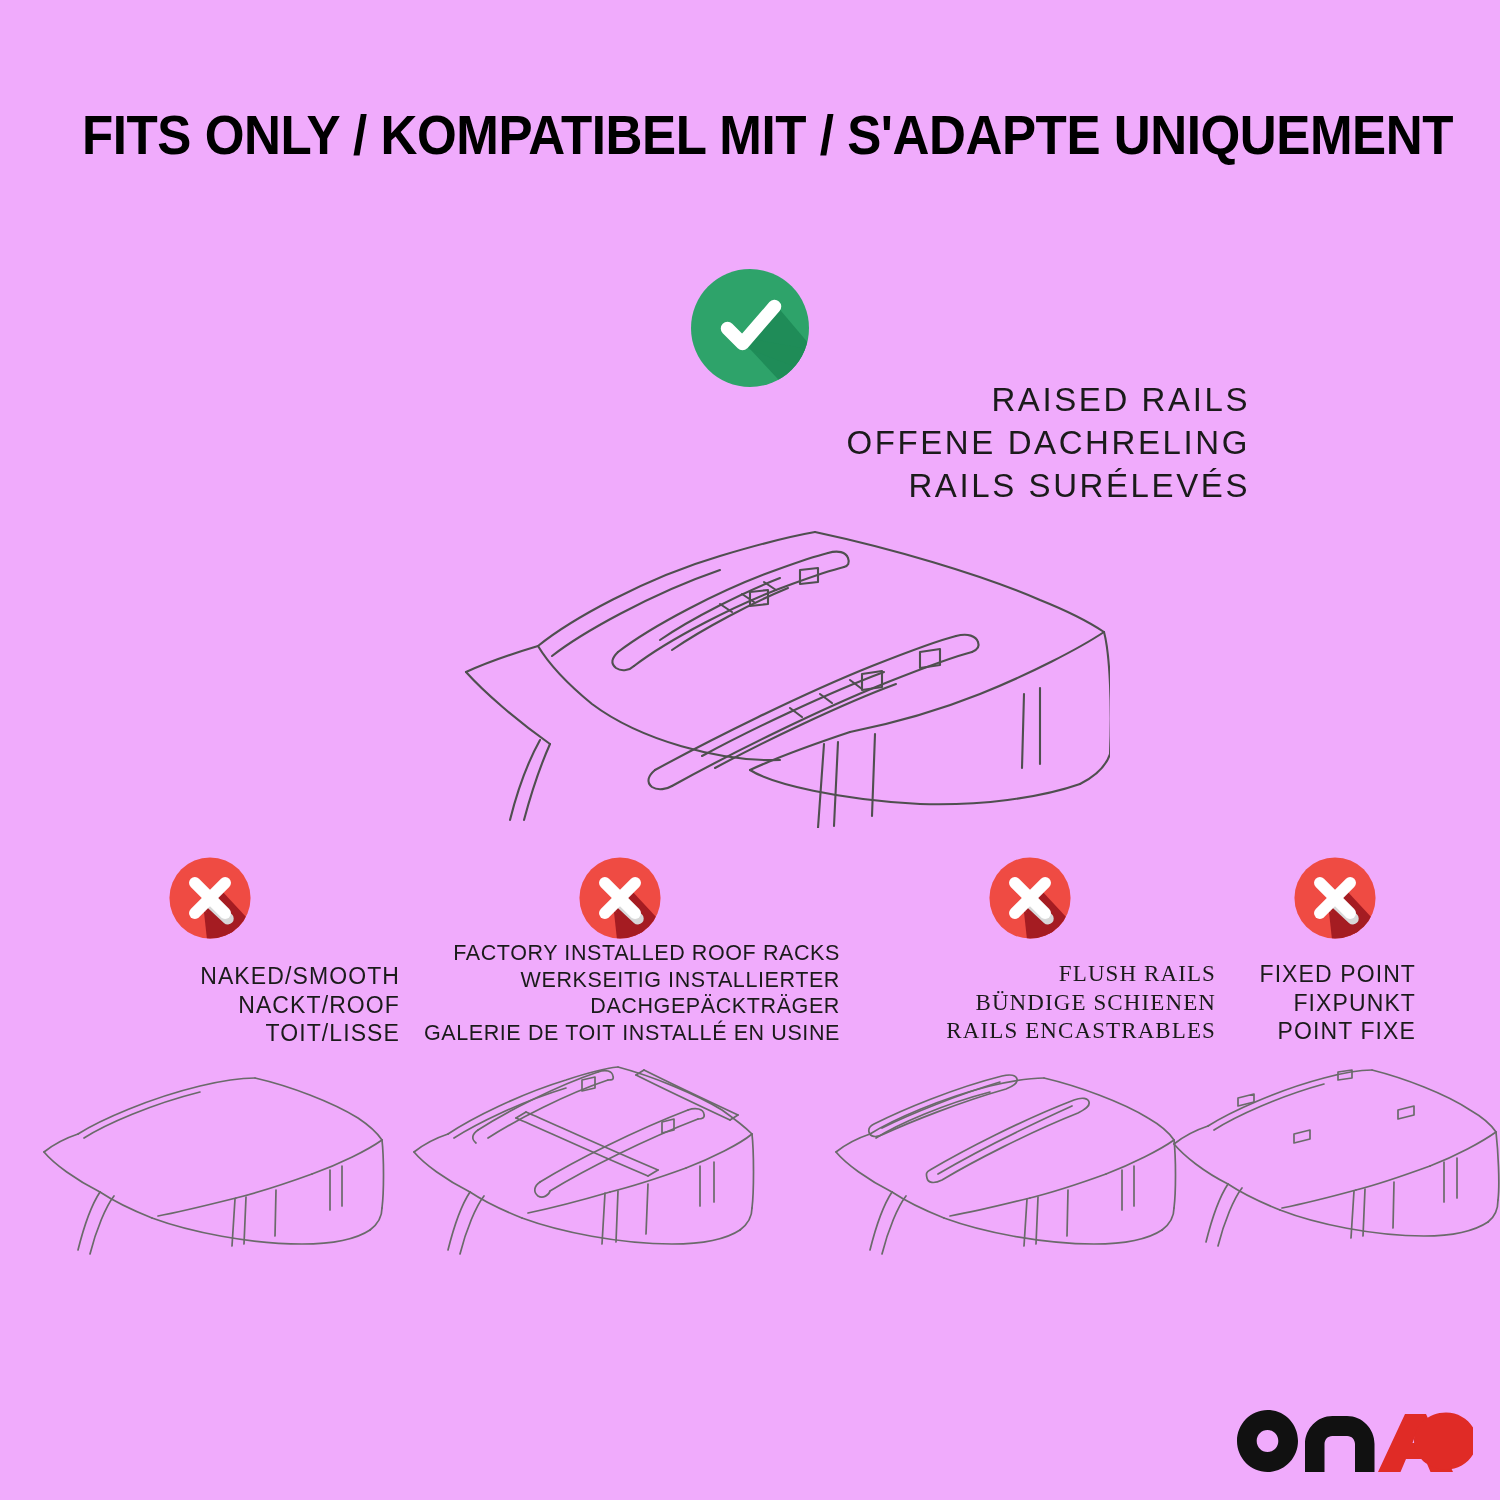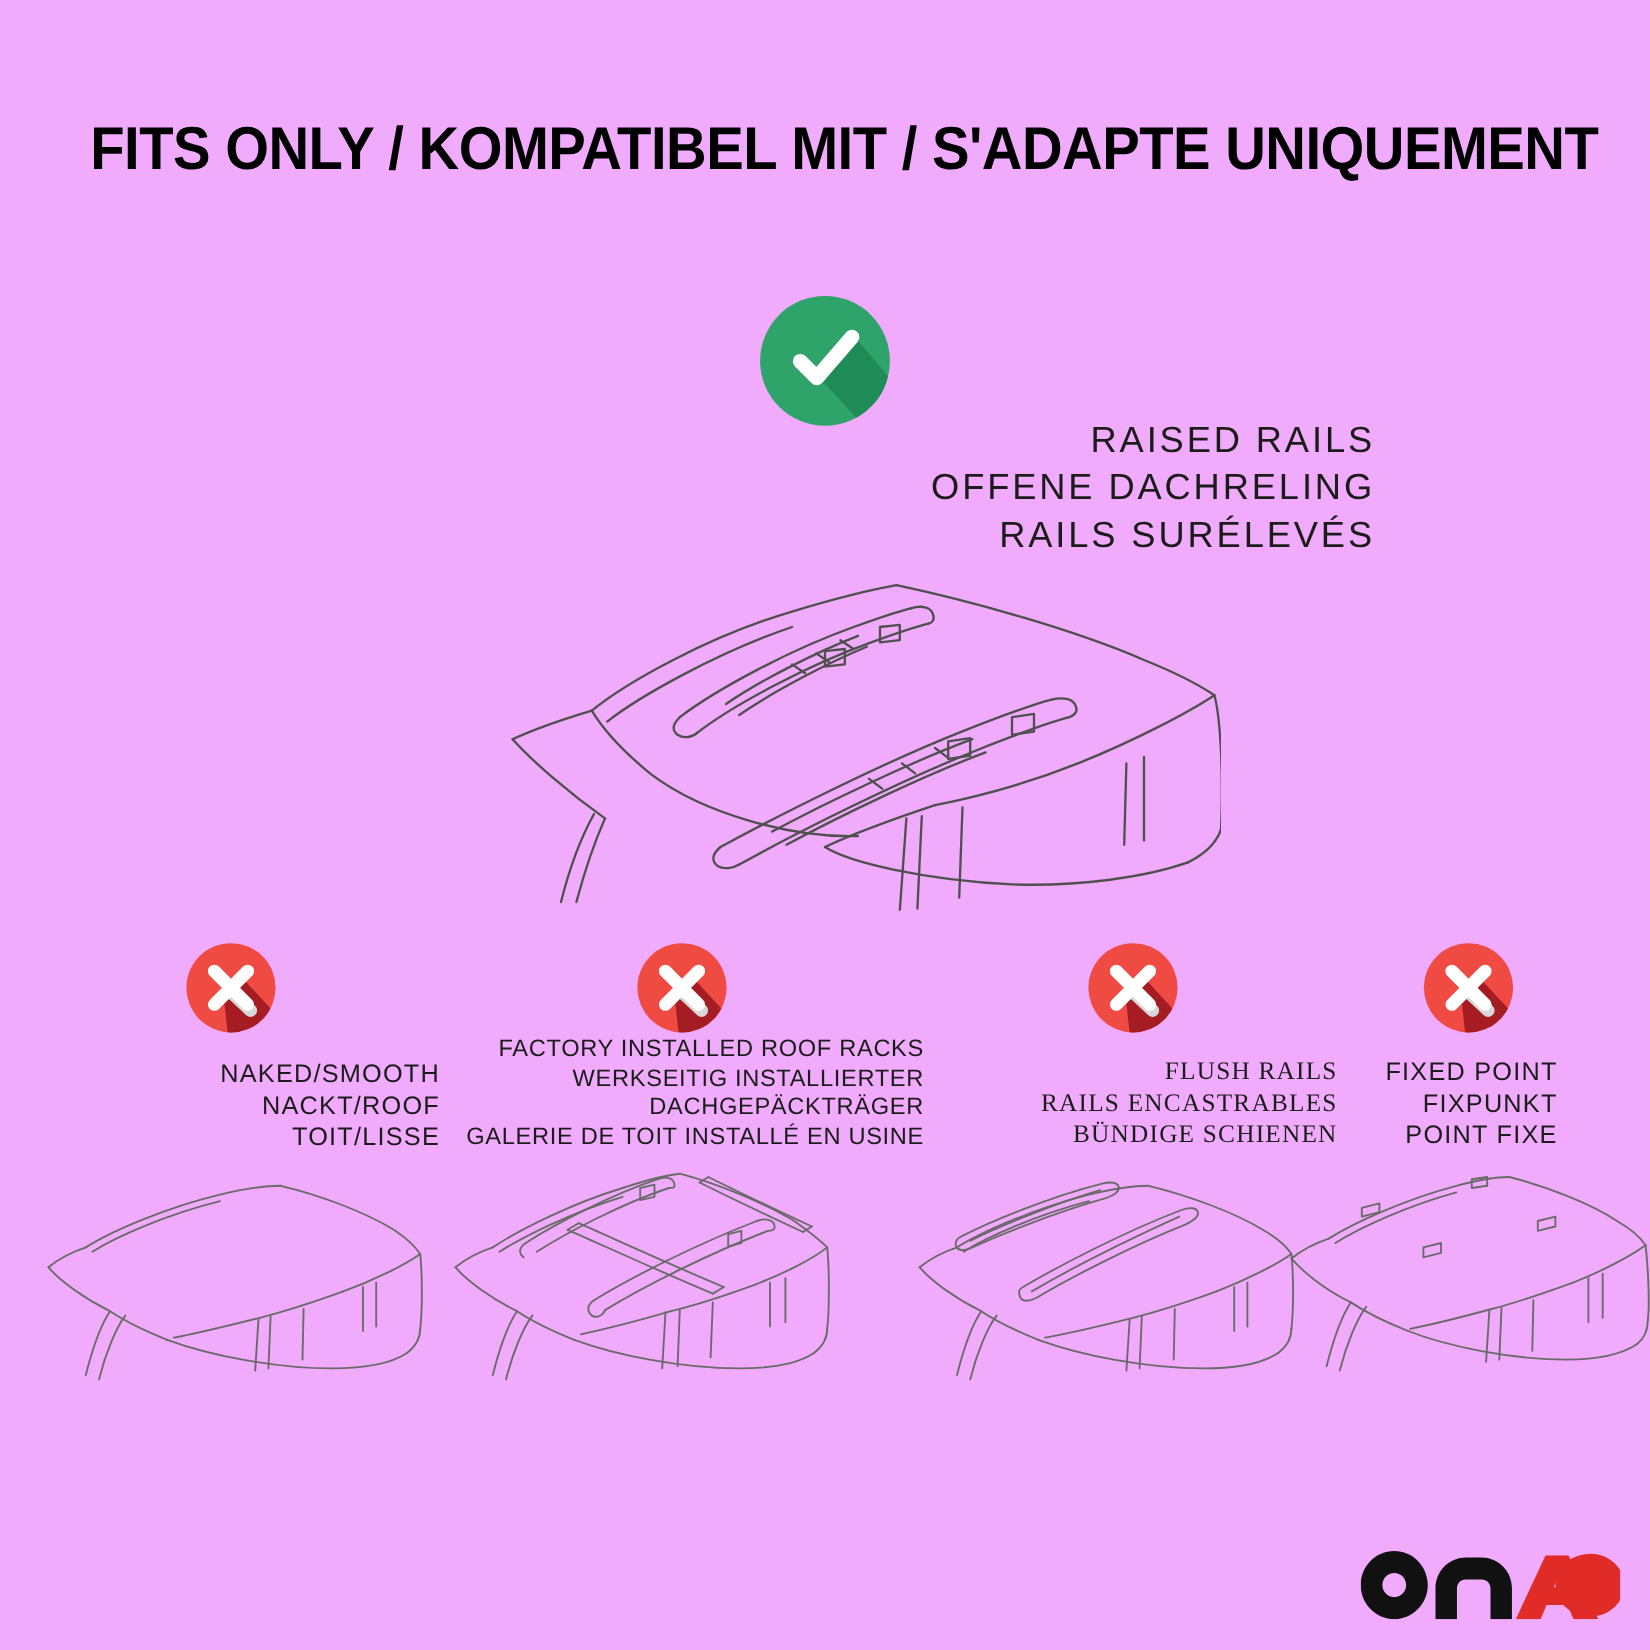--- a/index.html
+++ b/index.html
@@ -312,22 +312,22 @@
       <g clip-path="url(#xClip3)">
         <path d="M62 68 L90 94" stroke="#d8d8d8" stroke-width="17" stroke-linecap="round"></path>
       </g>
       <path d="M42 42 L86 86" stroke="#ffffff" stroke-width="17" stroke-linecap="round"></path>
       <path d="M86 42 L42 86" stroke="#ffffff" stroke-width="17" stroke-linecap="round"></path>
     </svg>
   </div>
 
   <div class="caption sm" style="left:846px; top:960px; width:370px;font-family:Liberation Serif, serif;">
     <span class="line">FLUSH RAILS</span>
+    <span class="line">BÜNDIGE SCHIENEN</span>
     <span class="line">RAILS ENCASTRABLES</span>
-    <span class="line">BÜNDIGE SCHIENEN</span>
   </div>
 
   <div class="drawing" style="left:830px; top:1068px; width:350px; height:225px;">
     <svg width="350" height="225" viewBox="0 0 350 225" aria-hidden="true">
       <g fill="none" stroke="#6a6a6a" stroke-width="1.7" stroke-linecap="round" stroke-linejoin="round">
         <path d="M40 66 C 62 52, 112 30, 160 18 C 185 12, 204 10, 214 10"></path>
         <path d="M214 10 C 248 18, 292 34, 318 50 C 332 58, 340 66, 344 72"></path>
         <path d="M344 72 C 330 82, 302 96, 276 106"></path>
         <path d="M40 66 C 28 70, 16 76, 6 84"></path>
         <path d="M6 84 C 16 96, 38 112, 62 124"></path>

